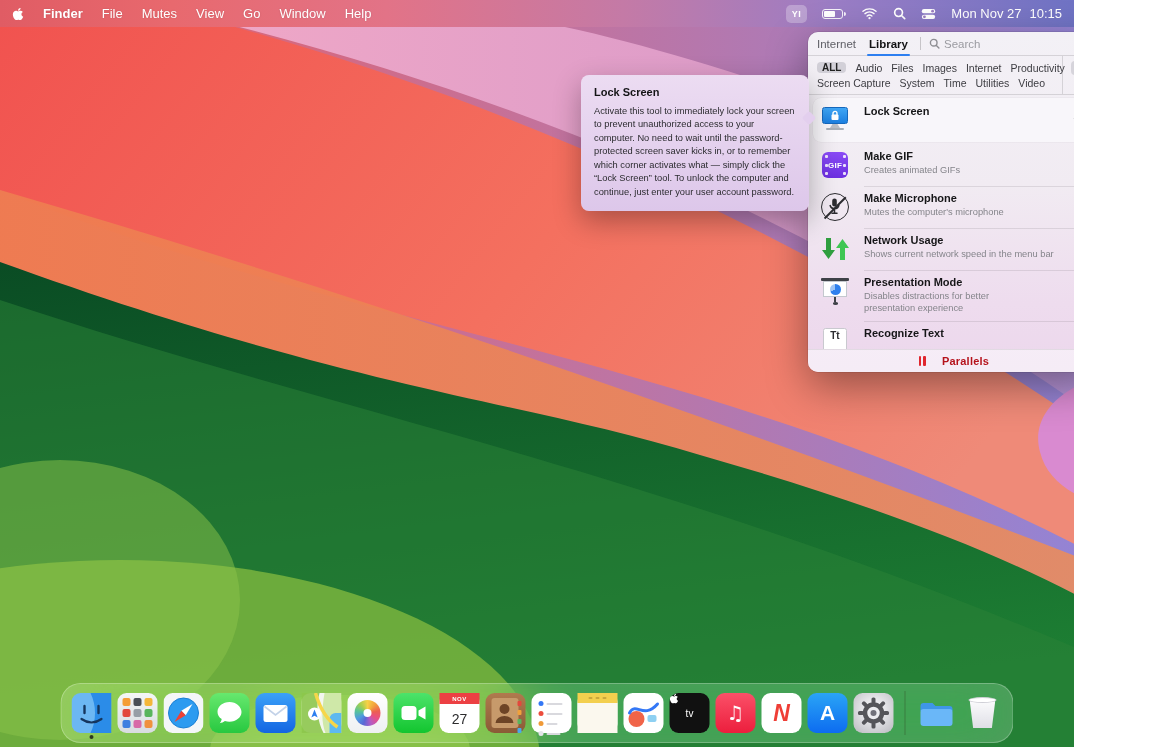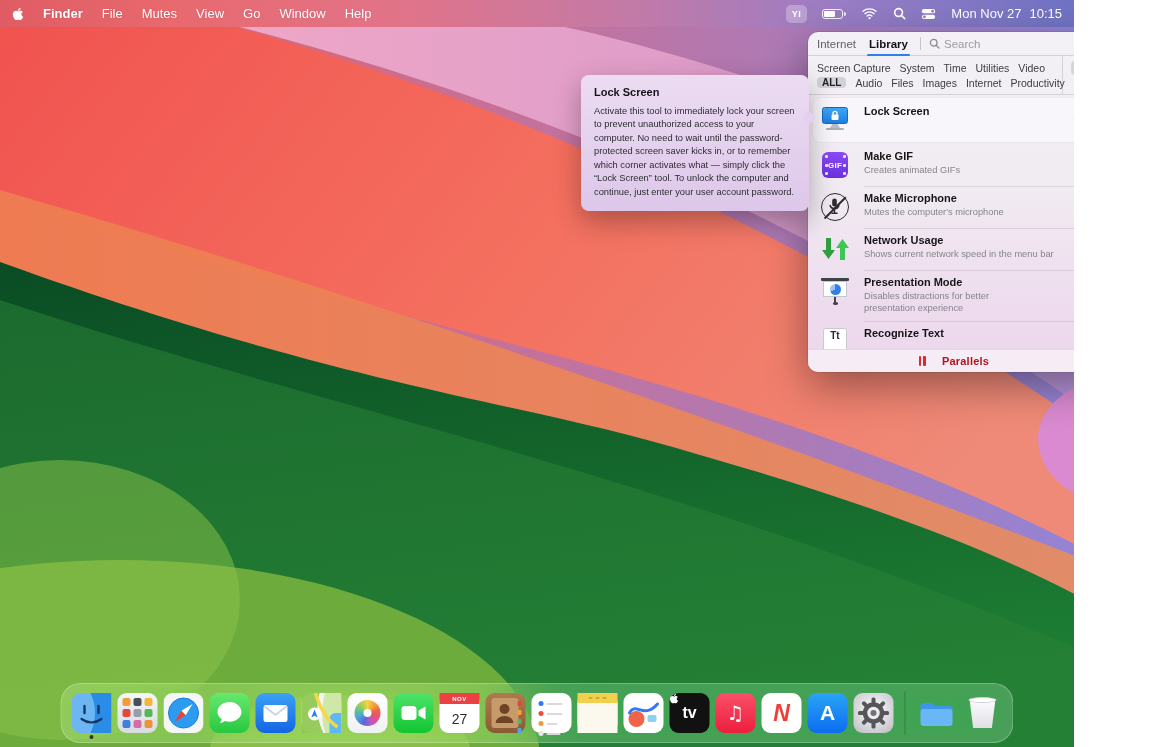--- a/index.html
+++ b/index.html
@@ -44,21 +44,21 @@
   .ft-bg { background:linear-gradient(180deg,#4ce36a,#13c52f); }
   .mus-bg { background:linear-gradient(180deg,#fb5068,#ec1e3d); }
   .as-bg { background:linear-gradient(180deg,#2aa4f6,#0d6cf0); }
   .set-bg { background:radial-gradient(circle at 50% 42%,#ececef 28%,#b9b9bf 100%); }
   .white-bg { background:linear-gradient(180deg,#ffffff,#eef0f2); }
   .tv-bg { background:#111; }
   .cts-bg { background:linear-gradient(180deg,#b07a4e,#8a5a36); }
   .mus-note { position:absolute; inset:0; display:flex; align-items:center; justify-content:center;
     color:#fff; font-size:20px; font-family:"DejaVu Sans",sans-serif; }
   .tv-face { position:absolute; inset:0; display:flex; align-items:center; justify-content:center; gap:2px; color:#fff; }
-  .tv-face .tvtxt { font-size:16px; font-weight:700; }
+  .tv-face .tvtxt { font-size:10px; font-weight:400; }
   .as-a { position:absolute; inset:0; display:flex; align-items:center; justify-content:center;
     color:#fff; font-size:21px; font-weight:700; }
   .cal-top { position:absolute; top:0; left:0; right:0; height:11px; background:#ec4043; color:#fff;
     font-size:6px; font-weight:700; display:flex; align-items:center; justify-content:center; letter-spacing:.5px; }
   .cal-day { position:absolute; top:11px; left:0; right:0; bottom:0; display:flex; align-items:center;
     justify-content:center; font-size:14px; color:#2c2c2e; font-weight:400; }
   .photos-wheel { position:absolute; left:7px; top:7px; width:26px; height:26px; border-radius:50%;
     background:conic-gradient(#f7d146,#f2a33c,#ec5f51,#e94f84,#b55cc4,#5b67d5,#4d9be0,#57c39a,#a4cf4f,#f7d146); }
   .photos-hole { position:absolute; left:16px; top:16px; width:8px; height:8px; border-radius:50%; background:#fff; }
   .rem-rows { position:absolute; inset:8px 7px; display:flex; flex-direction:column; gap:5px; }
@@ -297,33 +297,33 @@
               <rect x="-1.7" y="-13.4" width="3.4" height="5.4" rx="1.5" transform="rotate(270)"></rect>
               <rect x="-1.7" y="-13.4" width="3.4" height="5.4" rx="1.5" transform="rotate(315)"></rect>
             </g>
           </g>
         </svg>
       </span>
     </div>
 
     <div class="tb-cats">
       <div class="cat-row">
-        <span class="chip">Screen Capture</span>
-        <span class="chip">System</span>
-        <span class="chip">Time</span>
-        <span class="chip">Utilities</span>
-        <span class="chip">Video</span>
-      </div>
-      <div class="cat-row">
         <span class="chip selected">ALL</span>
         <span class="chip">Audio</span>
         <span class="chip">Files</span>
         <span class="chip">Images</span>
         <span class="chip">Internet</span>
         <span class="chip">Productivity</span>
+      </div>
+      <div class="cat-row">
+        <span class="chip">Screen Capture</span>
+        <span class="chip">System</span>
+        <span class="chip">Time</span>
+        <span class="chip">Utilities</span>
+        <span class="chip">Video</span>
       </div>
       <div class="view-toggles">
         <span class="vt-list">
             <i></i>
             <i></i>
             <i></i>
           </span>
         <span class="vt-grid">
             <i></i>
             <i></i>

